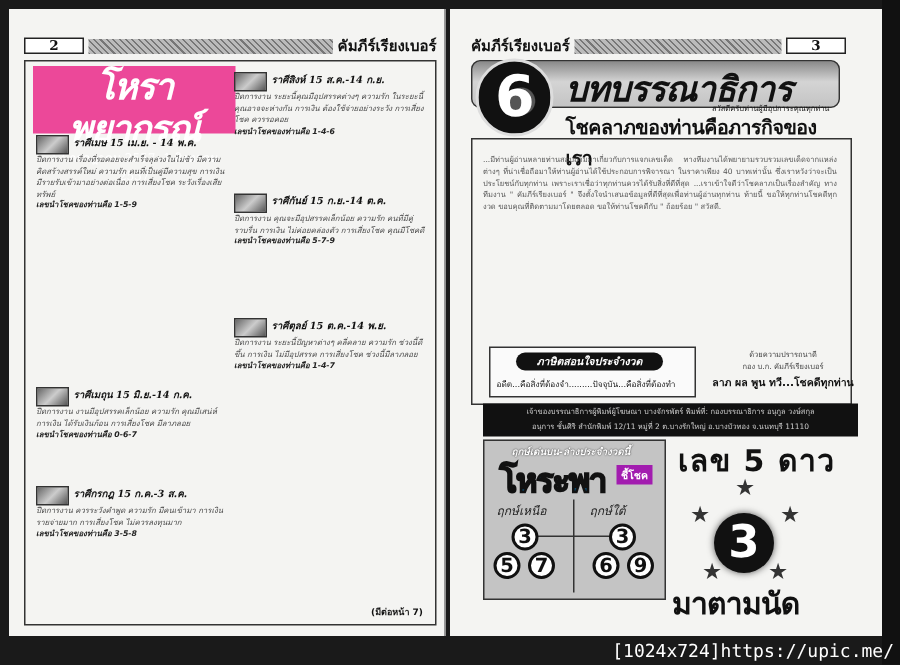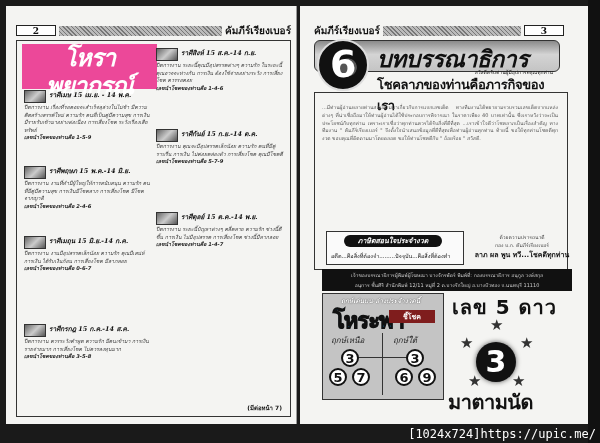--- a/index.html
+++ b/index.html
@@ -35,21 +35,21 @@
   .editorial{position:absolute;left:22px;top:98px;width:236px;font-size:5px;line-height:7.8px;color:#555;text-align:justify}
   .verse{position:absolute;left:26px;top:225px;width:138px;height:34px;border:1px solid #333;background:#fafafa}
   .verse .pill{position:absolute;left:17px;top:3px;width:98px;height:12px;border-radius:6px;background:#111;color:#fff;text-align:center;font:italic bold 7px "DejaVu Serif",serif;line-height:12px}
   .verse .txt{position:absolute;left:4px;top:20px;font:5.5px "DejaVu Sans",sans-serif;white-space:nowrap}
   .wish{position:absolute;left:172px;top:227px;width:100px;text-align:center;font-size:5px;line-height:8px;color:#444}
   .wish .big{font:bold 7px "DejaVu Sans",sans-serif;color:#111;line-height:12px}
   .imprint{position:absolute;left:22px;top:263px;width:250px;height:22px;background:#111;color:#ccc;font-size:5px;line-height:10px;text-align:center;padding-top:1px}
   .horabox{position:absolute;left:22px;top:287px;width:122px;height:107px;border:1px solid #333;background:#c4c4c4}
   .horabox .tag{position:absolute;left:18px;top:2px;font:italic bold 6.5px "DejaVu Sans",sans-serif;color:#fff;text-shadow:0 0 1px #000}
   .horabox .hb{position:absolute;left:10px;top:9px;font:bold 22px "DejaVu Sans",sans-serif;color:#0c4a6e;-webkit-text-stroke:1px #111;letter-spacing:-1px}
-  .horabox .cd{position:absolute;right:8px;top:16px;background:#7f1d1d;color:#fff;font:bold 7px "DejaVu Sans",sans-serif;padding:1px 14px}
+  .horabox .cd{position:absolute;right:8px;top:16px;background:#a21caf;color:#fff;font:bold 7px "DejaVu Sans",sans-serif;padding:1px 3px}
   .horabox .lbl{position:absolute;top:40px;font:italic 8px "DejaVu Serif",serif;color:#222}
   .vline{position:absolute;left:59px;top:39px;width:1px;height:62px;background:#333}
   .hline{position:absolute;left:30px;top:63px;width:60px;height:1px;background:#333}
   .ball{position:absolute;width:18px;height:18px;border-radius:50%;background:#fff;border:2px solid #111;font:bold 13px "DejaVu Sans",sans-serif;text-align:center;line-height:15px}
   .five{position:absolute;left:152px;top:285px;font:bold 20px "DejaVu Sans",sans-serif;letter-spacing:1px}
   .star{position:absolute;color:#333;font-size:15px;line-height:15px}
   .three{position:absolute;left:176px;top:336px;width:40px;height:40px;border-radius:50%;background:#111;color:#fff;text-align:center;font:bold 30px "DejaVu Sans",sans-serif;line-height:40px;box-shadow:0 0 5px #555}
   .mata{position:absolute;left:148px;top:380px;font:bold 20px "DejaVu Sans",sans-serif;letter-spacing:-.5px}
   .wm{position:absolute;right:4px;bottom:2px;color:#fff;font:12px "DejaVu Sans Mono",monospace}
 </style>
@@ -71,40 +71,32 @@
     </div>
 
     <div class="entry" style="left:18px;top:84px;width:128px">
       <div class="hd">
           <span class="ic"></span>
           <span class="name">ราศีเมษ 15 เม.ย. - 14 พ.ค.</span>
         </div>
       <div class="body">ปีดการงาน เรื่องที่รอคอยจะสำเร็จลุล่วงในไม่ช้า มีความคิดสร้างสรรค์ใหม่ ความรัก คนที่เป็นคู่มีความสุข การเงินมีรายรับเข้ามาอย่างต่อเนื่อง การเสี่ยงโชค ระวังเรื่องเสียทรัพย์</div>
       <div class="lucky">เลขนำโชคของท่านคือ 1-5-9</div>
     </div>
-    <div class="entry" style="left:18px;top:160px;width:128px">
-      <div class="hd">
-          <span class="ic"></span>
-          <span class="name">ราศีพฤษภ 15 พ.ค.-14 มิ.ย.</span>
-        </div>
-      <div class="body">ปีดการงาน งานที่ทำมีผู้ใหญ่ให้การสนับสนุน ความรัก คนที่มีคู่มีความสุข การเงินมีโชคลาภ การเสี่ยงโชค มีโชคจากญาติ</div>
-      <div class="lucky">เลขนำโชคของท่านคือ 2-4-6</div>
-    </div>
-    <div class="entry" style="left:18px;top:230px;width:128px">
+    <div class="entry" style="left:18px;top:252px;width:128px">
       <div class="hd">
           <span class="ic"></span>
           <span class="name">ราศีเมถุน 15 มิ.ย.-14 ก.ค.</span>
         </div>
       <div class="body">ปีดการงาน งานมีอุปสรรคเล็กน้อย ความรัก คุณมีเสน่ห์ การเงิน ได้รับเงินก้อน การเสี่ยงโชค มีลาภลอย</div>
       <div class="lucky">เลขนำโชคของท่านคือ 0-6-7</div>
     </div>
     <div class="entry" style="left:18px;top:318px;width:128px">
       <div class="hd">
           <span class="ic"></span>
-          <span class="name">ราศีกรกฎ 15 ก.ค.-14 ส.ค.</span>
+          <span class="name">ราศีกรกฎ 15 ก.ค.-3 ส.ค.</span>
         </div>
       <div class="body">ปีดการงาน ควรระวังคำพูด ความรัก มีคนเข้ามา การเงิน รายจ่ายมาก การเสี่ยงโชค ไม่ควรลงทุนมาก</div>
       <div class="lucky">เลขนำโชคของท่านคือ 3-5-8</div>
     </div>
 
     <div class="entry" style="left:150px;top:42px;width:128px">
       <div class="hd">
           <span class="ic"></span>
           <span class="name">ราศีสิงห์ 15 ส.ค.-14 ก.ย.</span>
         </div>

